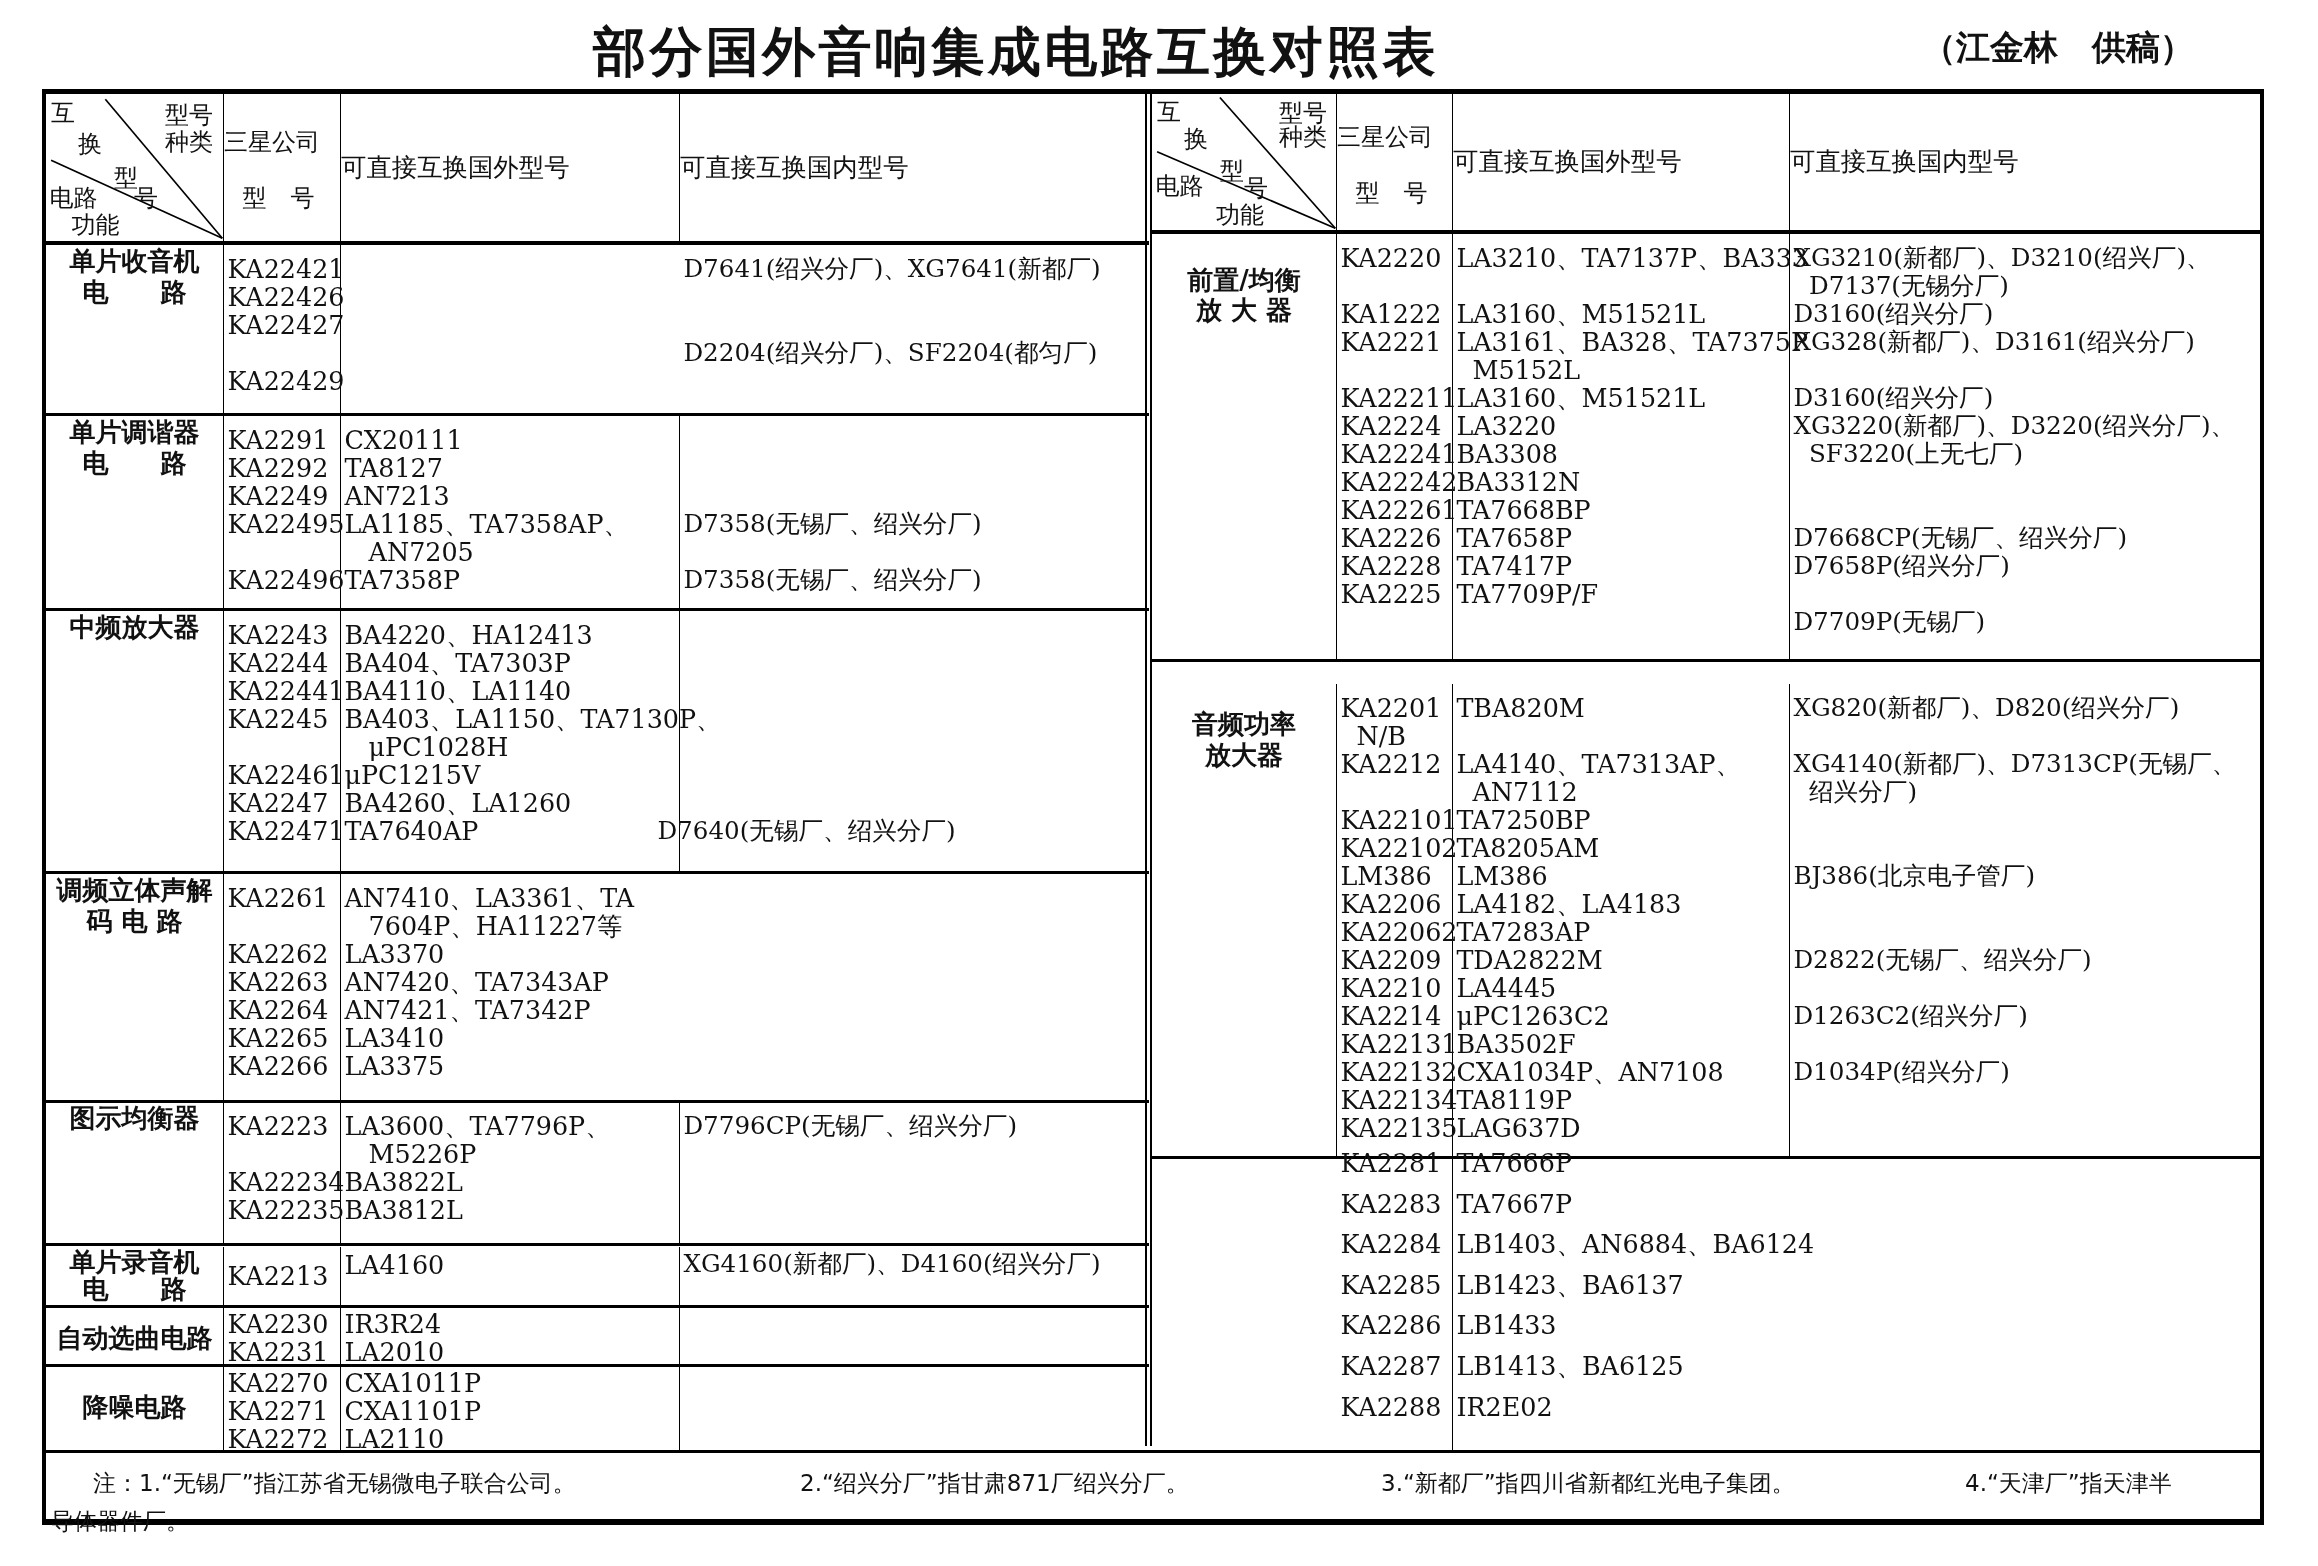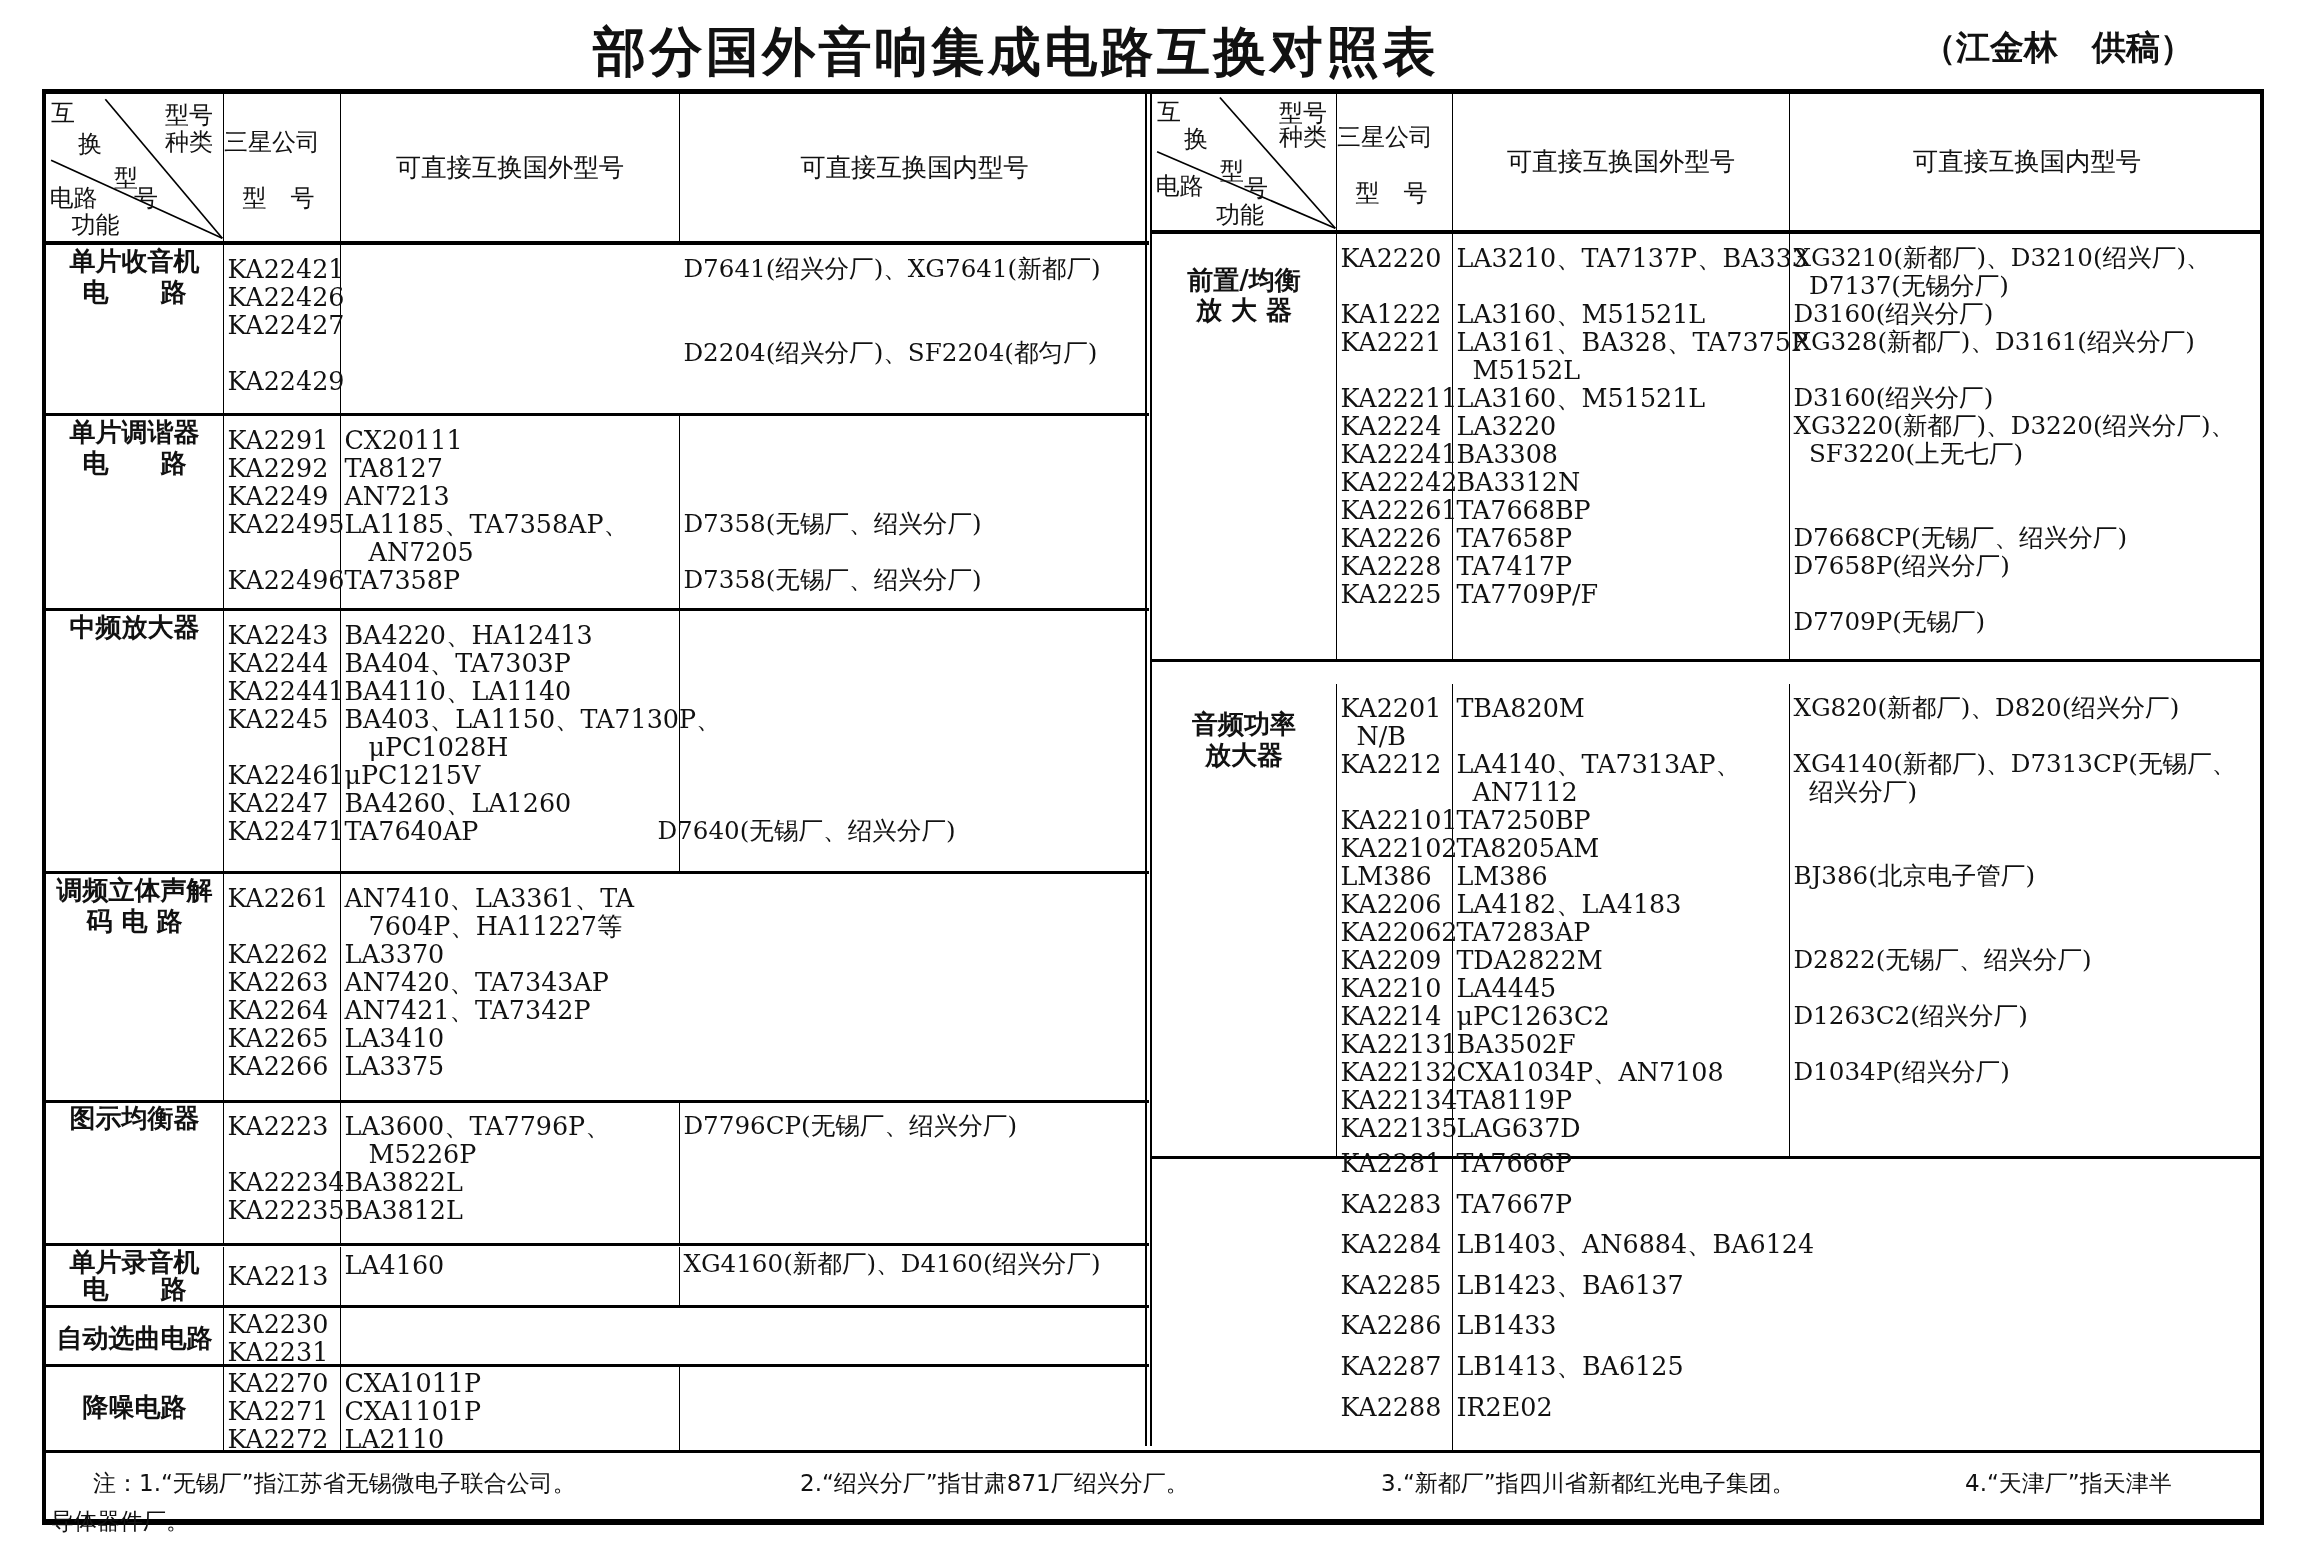--- a/index.html
+++ b/index.html
@@ -14,21 +14,21 @@
            border-left:4.2px solid #000; border-right:4.2px solid #000; box-sizing:border-box; }
   .half { position:absolute; top:0; }
   .half.left { left:0; width:1103px; }
   .half.right { left:1106px; width:1112px; }
   .divider { position:absolute; left:1099px; top:0; width:3.4px; height:1352px;
              border-left:2.5px solid #000; border-right:2.5px solid #000; }
   .hdr { position:absolute; left:0; width:100%; border-bottom:4.2px solid #000; box-sizing:border-box; }
   .cell { position:absolute; top:0; bottom:0; box-sizing:border-box; border-right:1.7px solid #000; }
   .cell:last-child { border-right:none; }
   .hdr-text { position:absolute; left:0; right:0; top:50%; transform:translateY(-50%);
-              text-align:center; font-size:25.4px; font-family:"DejaVu Sans","Liberation Sans",sans-serif; }
+              text-align:left; font-size:25.4px; font-family:"DejaVu Sans","Liberation Sans",sans-serif; }
   .diag { position:absolute; font-size:24px; font-family:"DejaVu Sans","Liberation Sans",sans-serif; }
   .group { position:absolute; left:0; width:100%; border-bottom:3.4px solid #000; box-sizing:border-box; }
   .group.last { border-bottom:none; }
   .func { font-size:26px; text-align:center; line-height:30.5px; padding-top:1px;
           font-family:"DejaVu Sans","Liberation Sans",sans-serif; font-weight:bold; }
   .col-list { padding-top:10.2px; font-size:25.4px; line-height:28px; white-space:pre; padding-left:3.4px; }
   .domestic { font-size:24.6px; }
   .notes { position:absolute; left:0; right:0; top:1356px; height:75px; font-size:23px;
            font-family:"DejaVu Sans","Liberation Sans",sans-serif; }
   .note { position:absolute; top:15.3px; }
@@ -167,20 +167,22 @@
       <div class="cell func" style="left:0;width:178px;white-space:pre;padding-top:1.7px;line-height:27px;">单片录音机
 电　　路</div>
       <div class="cell col-list" style="left:178px;width:117px;padding-top:15.3px">KA2213</div>
       <div class="cell col-list" style="left:295px;width:339px;padding-top:4px">LA4160</div>
       <div class="cell col-list domestic" style="left:634px;width:469px;padding-top:3.4px">XG4160(新都厂)、D4160(绍兴分厂)</div>
     </div>
     <div class="group" style="top:1214px;height:59px;">
       <div class="cell func" style="left:0;width:178px;padding-top:15.3px;">自动选曲电路</div>
       <div class="cell col-list" style="left:178px;width:117px;padding-top:1.7px">KA2230
 KA2231</div>
+      <div class="cell col-list" style="left:295px;width:339px;padding-top:1.7px">IR3R24
+LA2010</div>
       <div class="cell col-list domestic" style="left:634px;width:469px;"></div>
     </div>
     <div class="group last" style="top:1273px;height:83px;">
       <div class="cell func" style="left:0;width:178px;padding-top:25.4px;">降噪电路</div>
       <div class="cell col-list" style="left:178px;width:117px;padding-top:1.7px">KA2270
 KA2271
 KA2272</div>
       <div class="cell col-list" style="left:295px;width:339px;padding-top:1.7px">CXA1011P
 CXA1101P
 LA2110</div>

